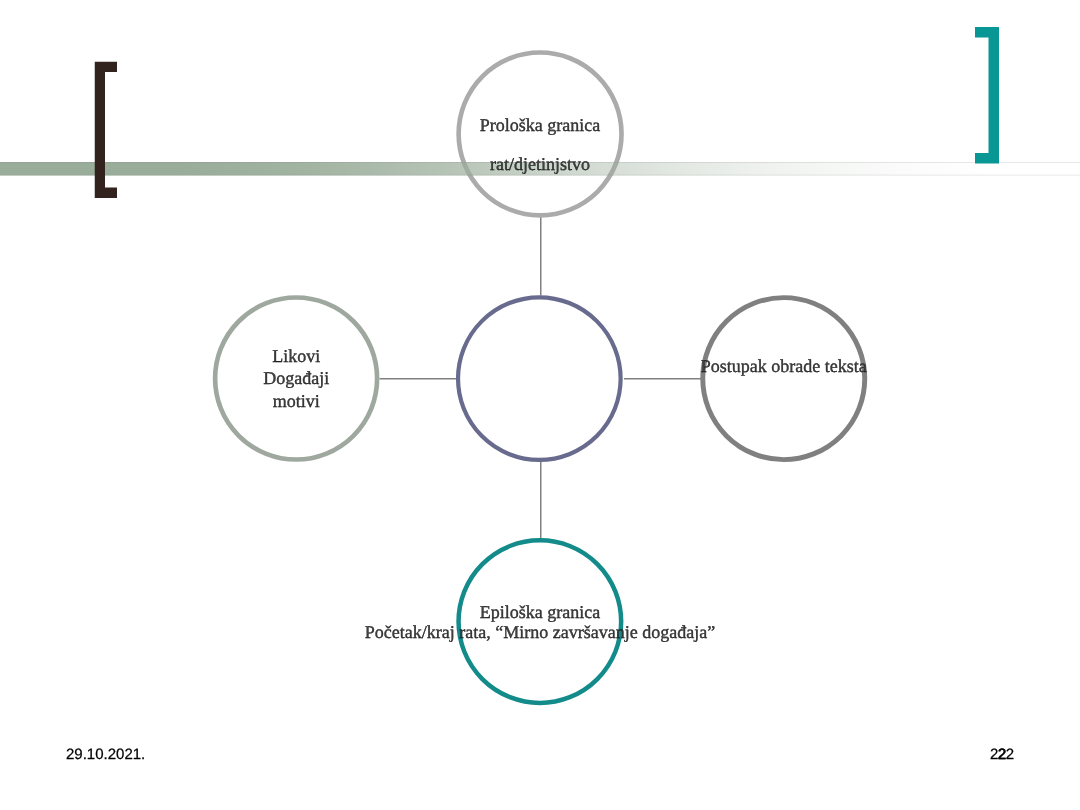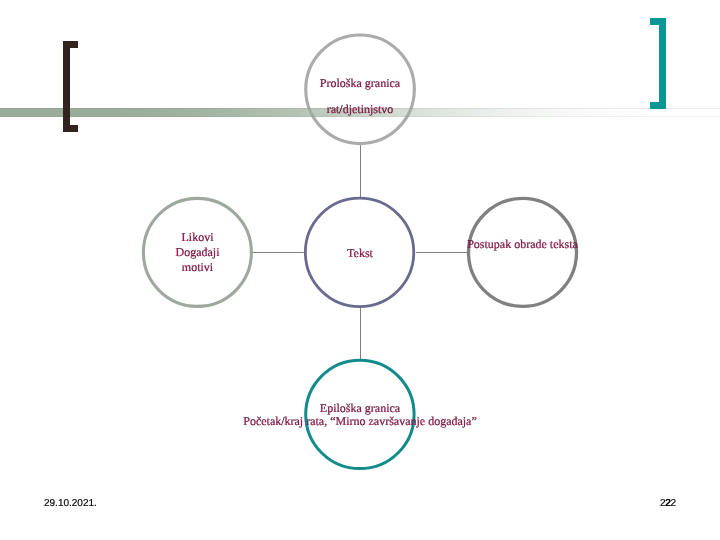--- a/index.html
+++ b/index.html
@@ -27,21 +27,21 @@
   
   .bracket{position:absolute;}
 
   
   .conn{position:absolute;background:#808080;}
 
   
   .circ{position:absolute;}
 
   
-  .tl{position:absolute;width:720px;text-align:center;color:#be185d;
+  .tl{position:absolute;width:720px;text-align:center;color:#404040;
       font-size:12px;line-height:14px;white-space:nowrap;
       transform:translateZ(0);-webkit-text-stroke:0.2px #000000;}
 
   
   .foot{position:absolute;font-family:Liberation Sans, sans-serif;font-size:10px;
         color:#000000;line-height:10px;white-space:nowrap;transform:translateZ(0);
         -webkit-text-stroke:0.18px #000000;}
 </style>
 </head>
 <body>
@@ -79,21 +79,20 @@
     <path d="M0 0 H16 V91 H0 V84 H9 V7 H0 Z" fill="#099795"></path>
   </svg>
 
   <div class="tl" style="top:75.5px;left:0px;">Prološka granica</div>
   <div class="tl" style="top:102px;left:0px;">rat/djetinjstvo</div>
 
   <div class="tl" style="top:230.4px;left:-162.5px;">Likovi</div>
   <div class="tl" style="top:245.1px;left:-162.5px;">Događaji</div>
   <div class="tl" style="top:259.5px;left:-162.5px;">motivi</div>
 
-  <div class="tl" style="top:245.8px;left:0px;">Tekst</div>
 
   <div class="tl" style="top:237.2px;left:162.5px;">Postupak obrade teksta</div>
 
   <div class="tl" style="top:414.3px;left:0px;">Početak/kraj rata, “Mirno završavanje događaja”</div>
   <div class="tl" style="top:400.5px;left:0px;">Epiloška granica</div>
 
   <div class="foot" style="left:44px;top:499px;">29.10.2021.</div>
   <div class="foot" style="left:660px;top:499px;">22</div>
   <div class="foot" style="left:665px;top:499px;">22</div>
 

